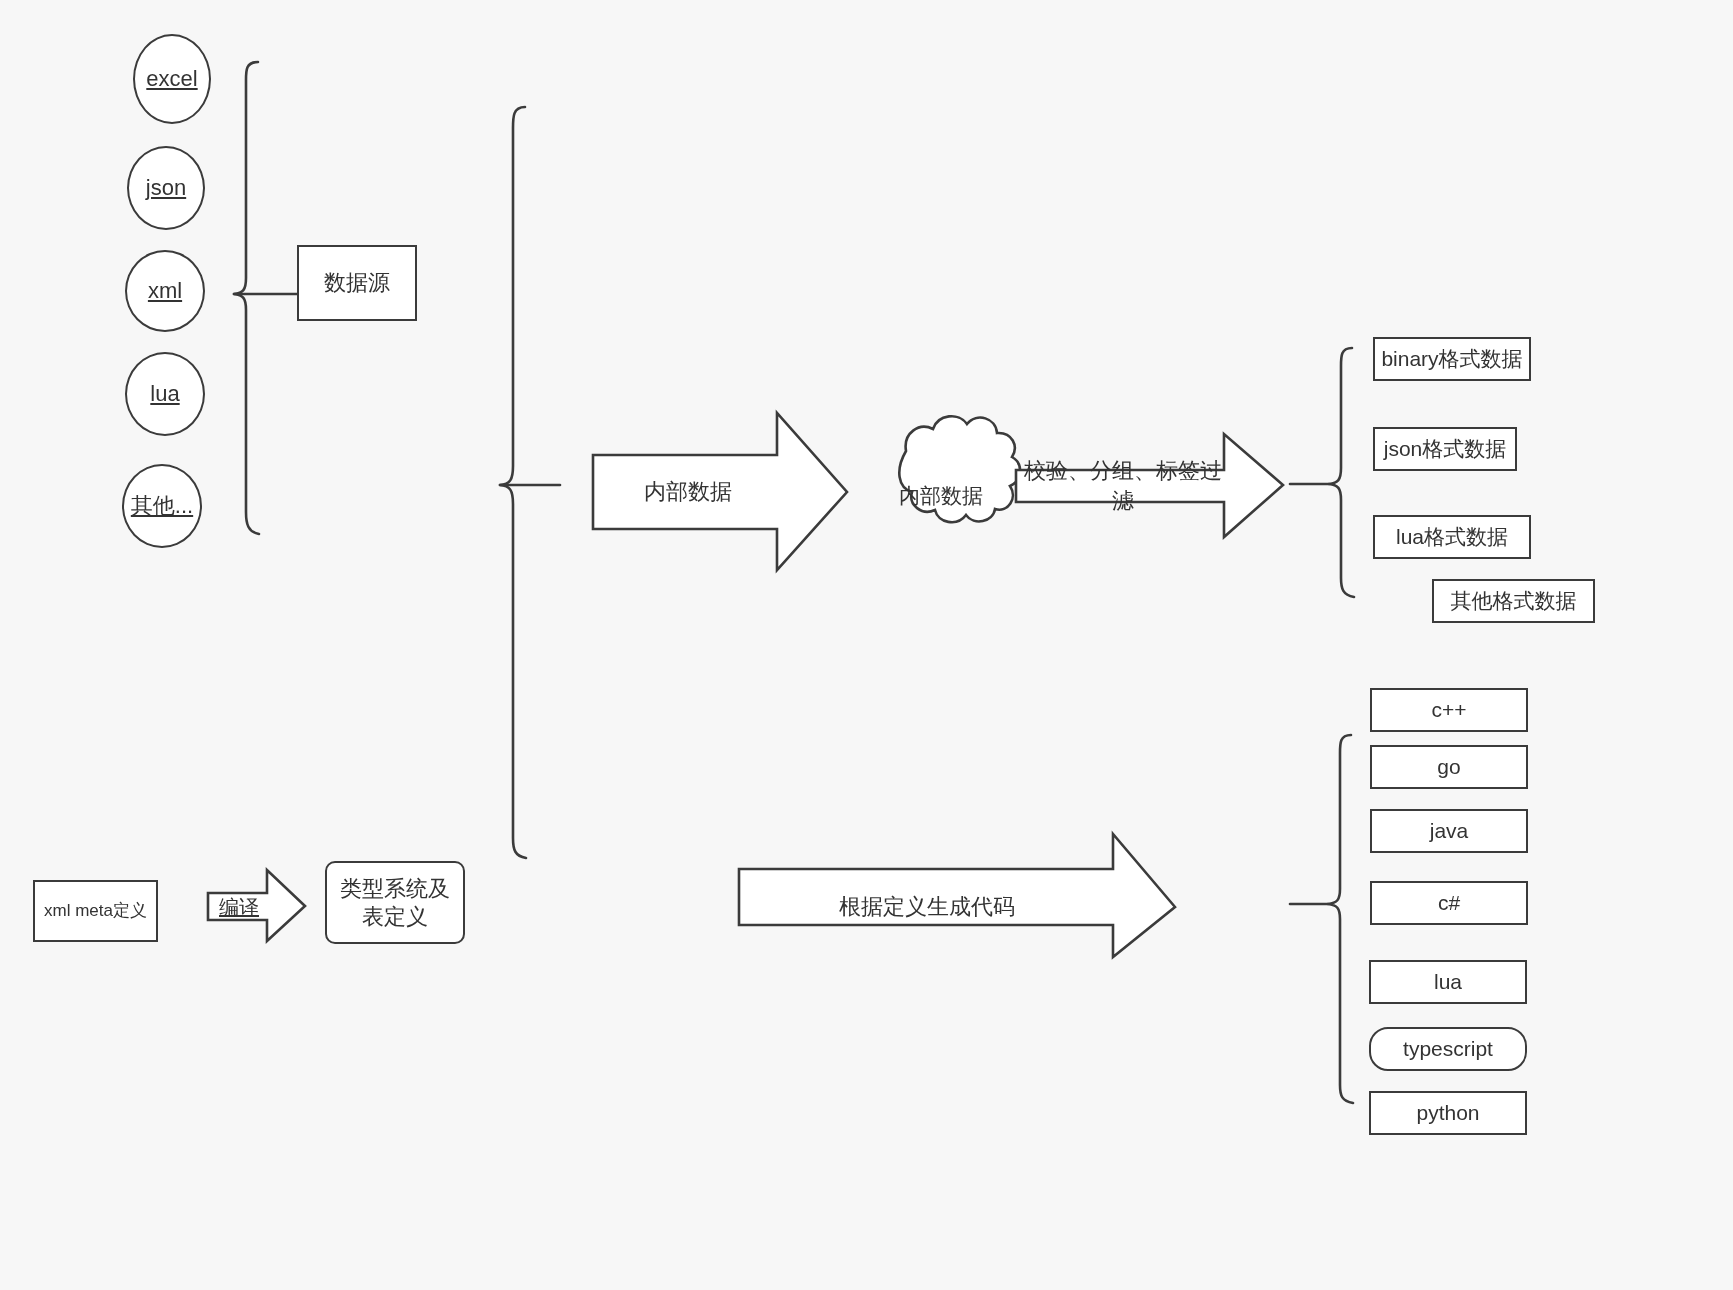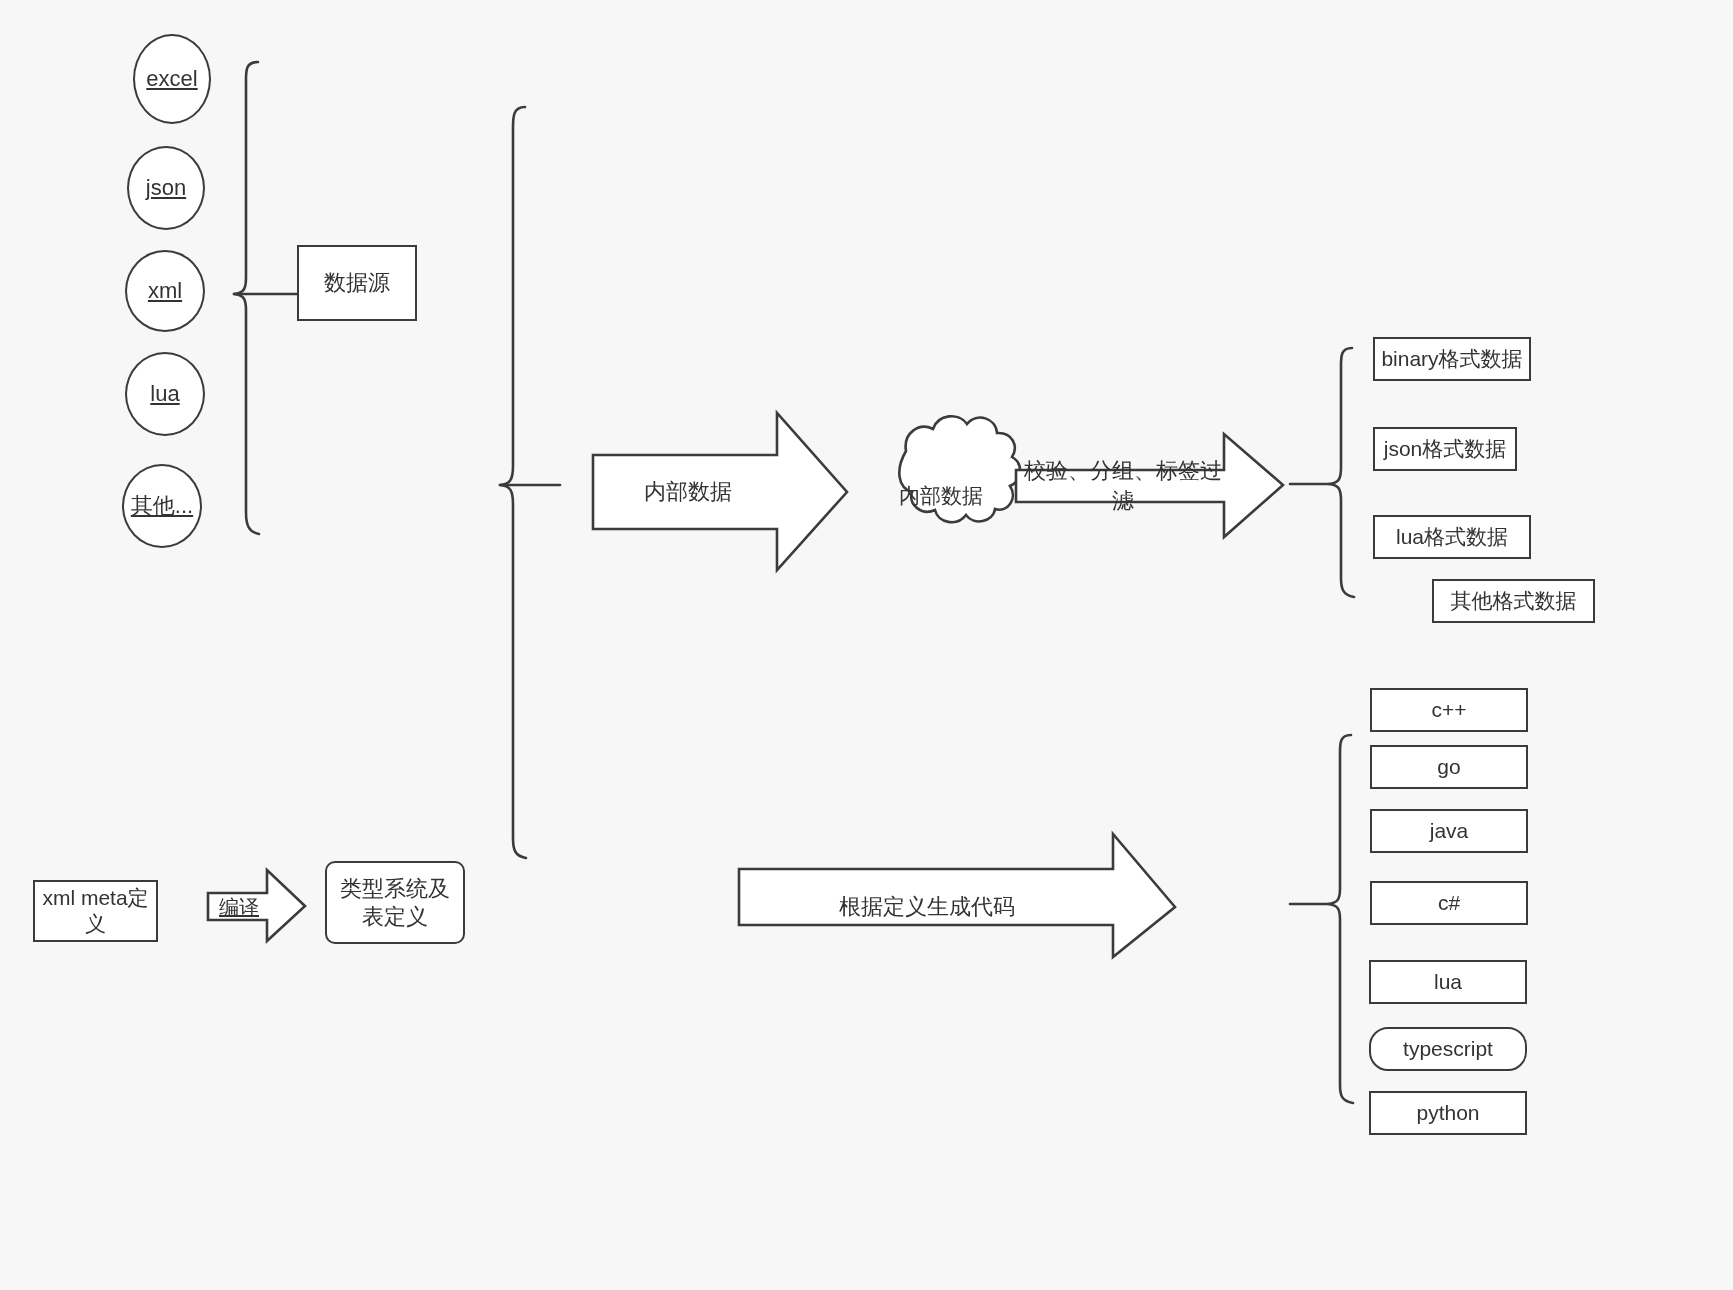--- a/index.html
+++ b/index.html
@@ -252,21 +252,21 @@
   <div class="node smallbox" style="left:1369px; top:960px; width:158px; height:44px;">
     <span>lua</span>
   </div>
   <div class="node smallbox" style="left:1369px; top:1027px; width:158px; height:44px;border-radius:19px;">
     <span>typescript</span>
   </div>
   <div class="node smallbox" style="left:1369px; top:1091px; width:158px; height:44px;">
     <span>python</span>
   </div>
 
-  <div class="node rect" style="left:33px; top:880px; width:125px; height:62px; font-size:21px; padding:0 6px;">
+  <div class="node rect" style="left:33px; top:880px; width:125px; height:62px; font-size:17px; padding:0 6px;">
     <span>xml meta定义</span>
   </div>
 
   <svg class="layer" viewBox="0 0 1733 1290">
     <g>
       <path class="shape-fill" d="M 208 893
                                   L 267 893
                                   L 267 870
                                   L 305 906
                                   L 267 941

